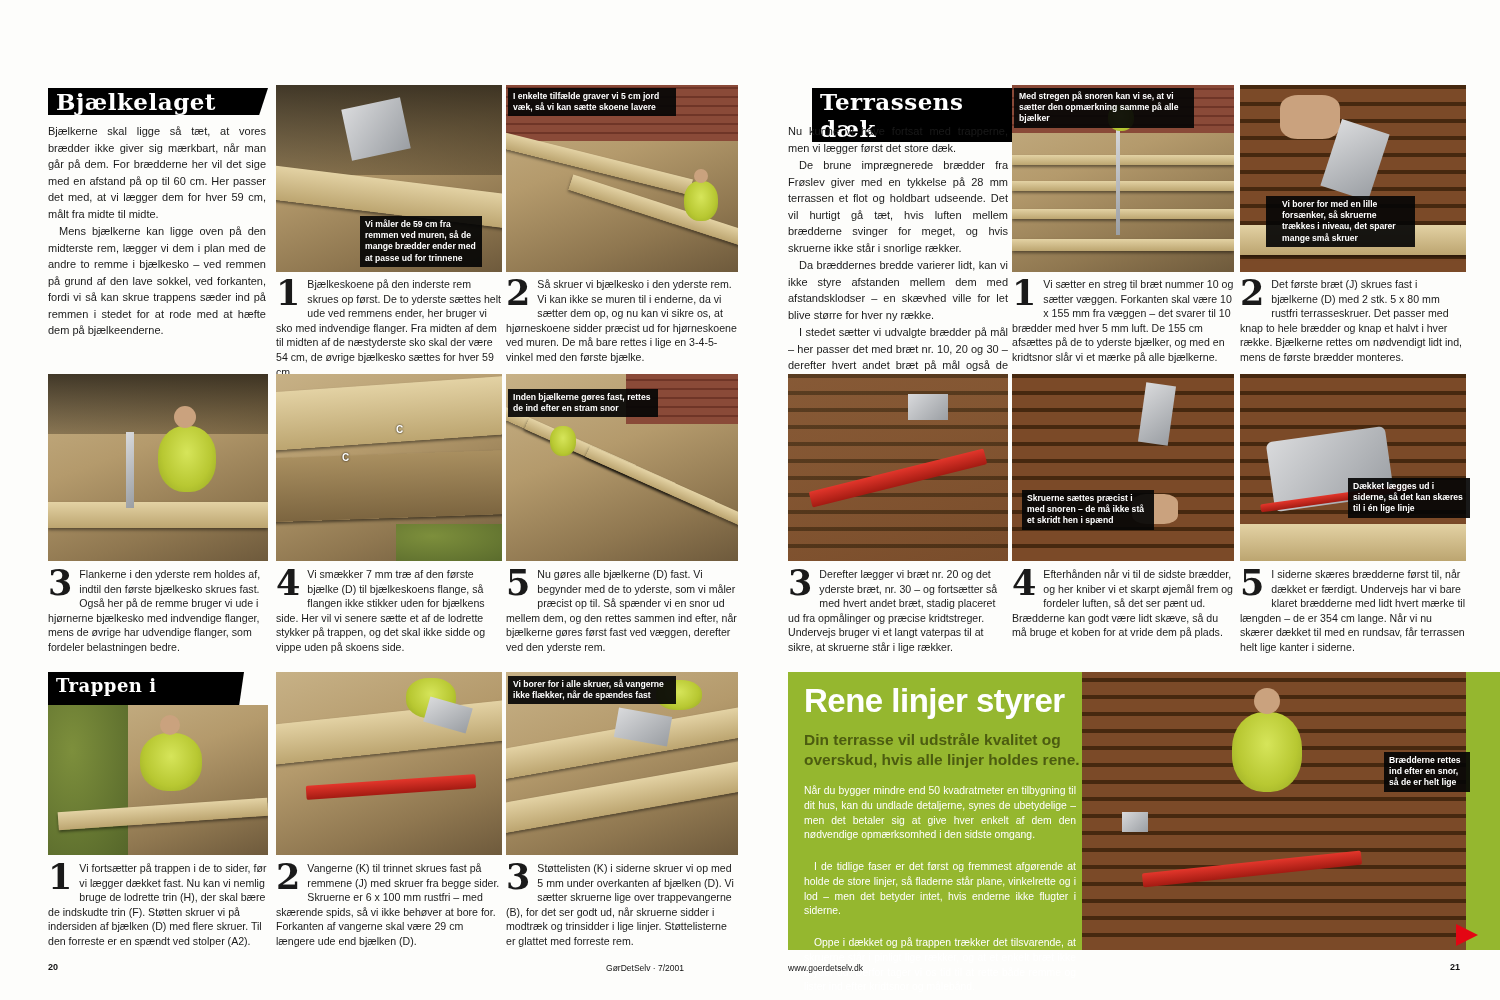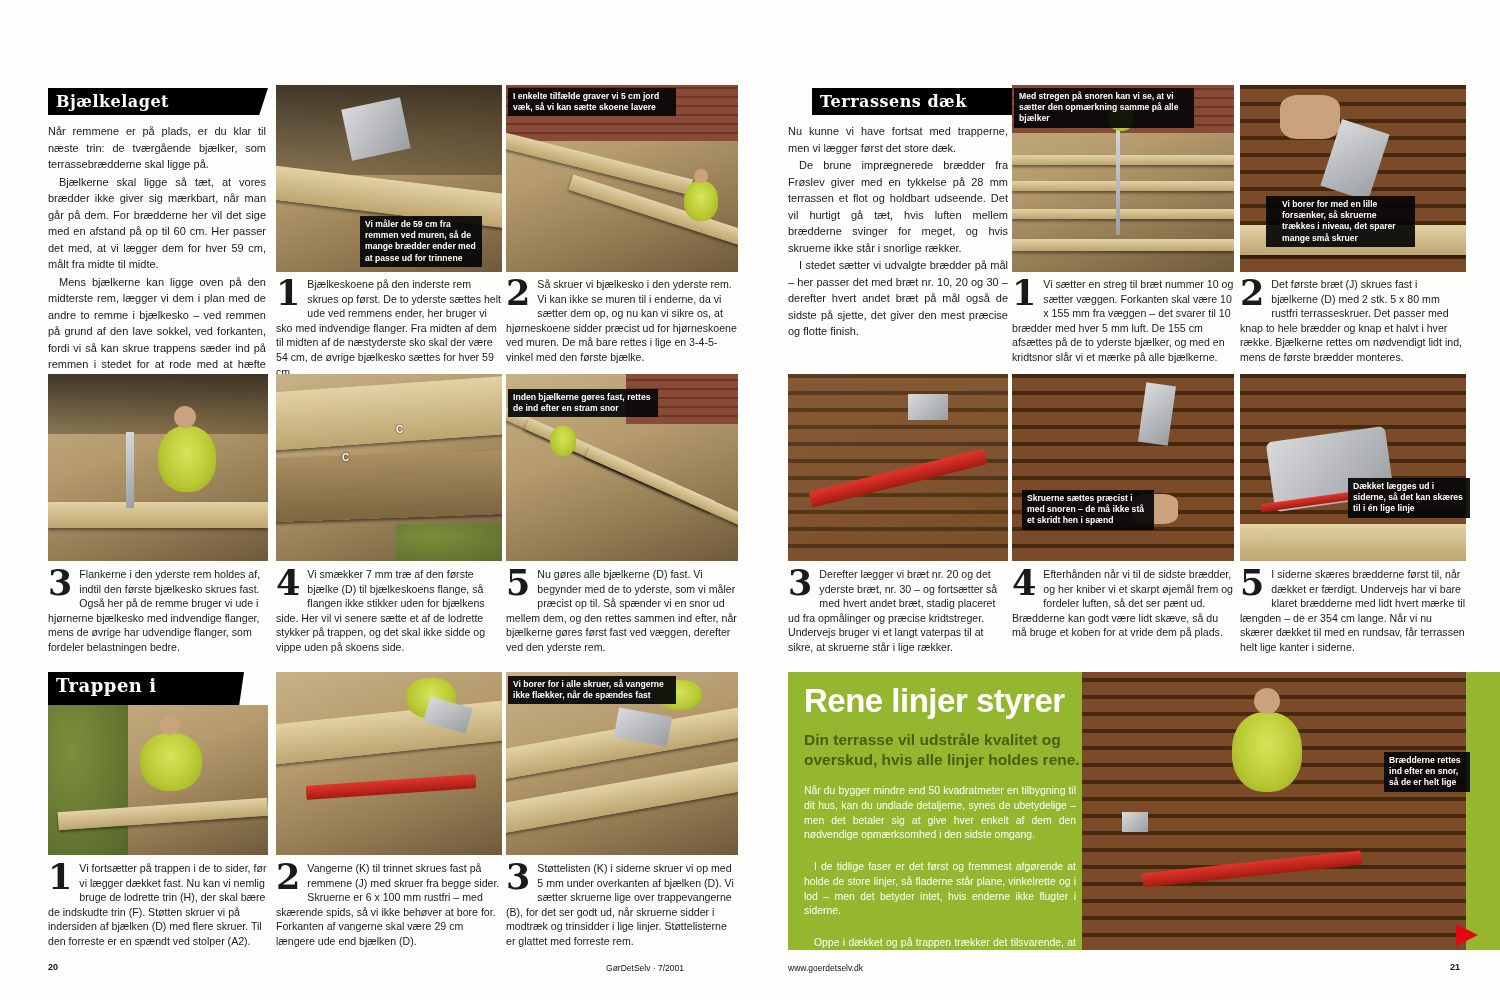--- a/index.html
+++ b/index.html
@@ -4,21 +4,21 @@
 <style>
   html,body{margin:0;padding:0;}
   body{
     width:1500px;height:1000px;position:relative;background:#fdfdfb;
     font-family:"Liberation Sans", sans-serif;color:#1a1a1a;overflow:hidden;
   }
   .abs{position:absolute;}
   
   .banner{
     background:#000;color:#fff;font-family:"DejaVu Serif", serif;font-weight:bold;
-    font-size:16px;line-height:27px;padding:0 12px 0 8px;letter-spacing:.5px;
+    font-size:23px;line-height:27px;padding:0 12px 0 8px;letter-spacing:.5px;
     clip-path:polygon(0 0,100% 0,96% 100%,0 100%);
   }
   
   .intro p{
     margin:0;font-size:11px;line-height:1.5;text-align:justify;
   }
   .intro p + p{text-indent:11px;margin-top:1px;}
   
   .cap{font-size:10.6px;line-height:1.38;text-align:left;}
   .cap .num{
@@ -58,21 +58,20 @@
     width:0;height:0;border-top:11px solid transparent;border-bottom:11px solid transparent;
     border-left:22px solid #e30613;
   }
 </style>
 </head>
 <body>
 
 <div class="abs banner" style="left:48px;top:88px;width:200px;">Bjælkelaget</div>
 
 <div class="abs intro" style="left:48px;top:123px;width:218px;">
-  <p>Når remmene er på plads, er du klar til næste trin: de tværgående bjælker, som terrassebrædderne skal ligge på.</p>
   <p>Bjælkerne skal ligge så tæt, at vores brædder ikke giver sig mærkbart, når man går på dem. For brædderne her vil det sige med en afstand på op til 60 cm. Her passer det med, at vi lægger dem for hver 59 cm, målt fra midte til midte.</p>
   <p>Mens bjælkerne kan ligge oven på den midterste rem, lægger vi dem i plan med de andre to remme i bjælkesko – ved remmen på grund af den lave sokkel, ved forkanten, fordi vi så kan skrue trappens sæder ind på remmen i stedet for at rode med at hæfte dem på bjælkeenderne.</p>
 </div>
 
 <div class="abs photo" style="left:276px;top:85px;width:226px;height:187px;">
   <div class="shape shadowzone" style="left:0;top:0;width:226px;height:90px;"></div>
   <div class="shape beam" style="left:-10px;top:95px;width:250px;height:34px;transform:rotate(7deg);"></div>
   <div class="shape steel" style="left:70px;top:18px;width:60px;height:52px;transform:rotate(-12deg);"></div>
 </div>
 <div class="abs photo" style="left:506px;top:85px;width:232px;height:187px;">
@@ -168,20 +167,21 @@
 <div class="abs beamlabel" style="left:396px;top:424px;">C</div>
 
 <div class="abs footer bold" style="left:48px;top:962px;">20</div>
 <div class="abs footer" style="left:560px;top:963px;width:170px;text-align:center;font-size:8.5px;">GørDetSelv · 7/2001</div>
 
 <div class="abs banner" style="left:788px;top:88px;width:206px;margin-left:24px;">Terrassens dæk</div>
 
 <div class="abs intro" style="left:788px;top:123px;width:220px;">
   <p>Nu kunne vi have fortsat med trapperne, men vi lægger først det store dæk.</p>
   <p>De brune imprægnerede brædder fra Frøslev giver med en tykkelse på 28 mm terrassen et flot og holdbart udseende. Det vil hurtigt gå tæt, hvis luften mellem brædderne svinger for meget, og hvis skruerne ikke står i snorlige rækker.</p>
+  <p>Da bræddernes bredde varierer lidt, kan vi ikke styre afstanden mellem dem med afstandsklodser – en skævhed ville for let blive større for hver ny række.</p>
   <p>I stedet sætter vi udvalgte brædder på mål – her passer det med bræt nr. 10, 20 og 30 – derefter hvert andet bræt på mål også de sidste på sjette, det giver den mest præcise og flotte finish.</p>
 </div>
 
 <div class="abs photo" style="left:1012px;top:85px;width:222px;height:187px;">
   <div class="shape wall" style="left:0;top:0;width:222px;height:48px;"></div>
   <div class="shape beam" style="left:0;top:70px;width:222px;height:10px;"></div>
   <div class="shape beam" style="left:0;top:96px;width:222px;height:10px;"></div>
   <div class="shape beam" style="left:0;top:124px;width:222px;height:10px;"></div>
   <div class="shape beam" style="left:0;top:154px;width:222px;height:12px;"></div>
   <div class="shape steel" style="left:104px;top:40px;width:4px;height:110px;"></div>

